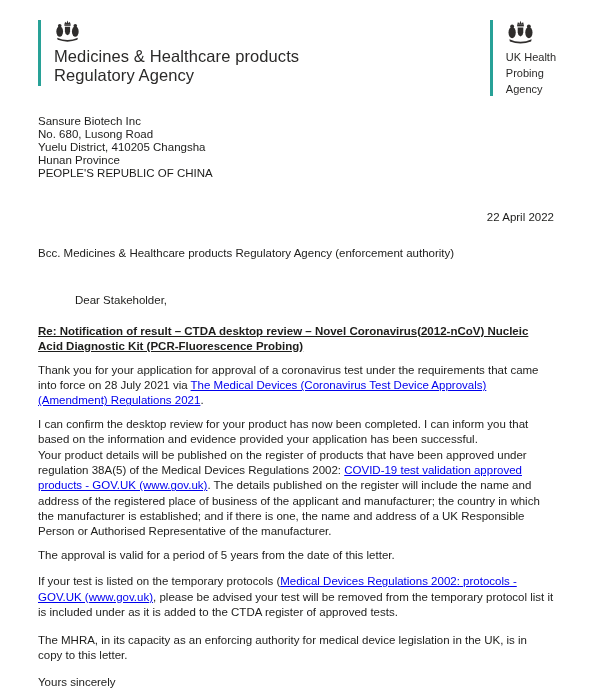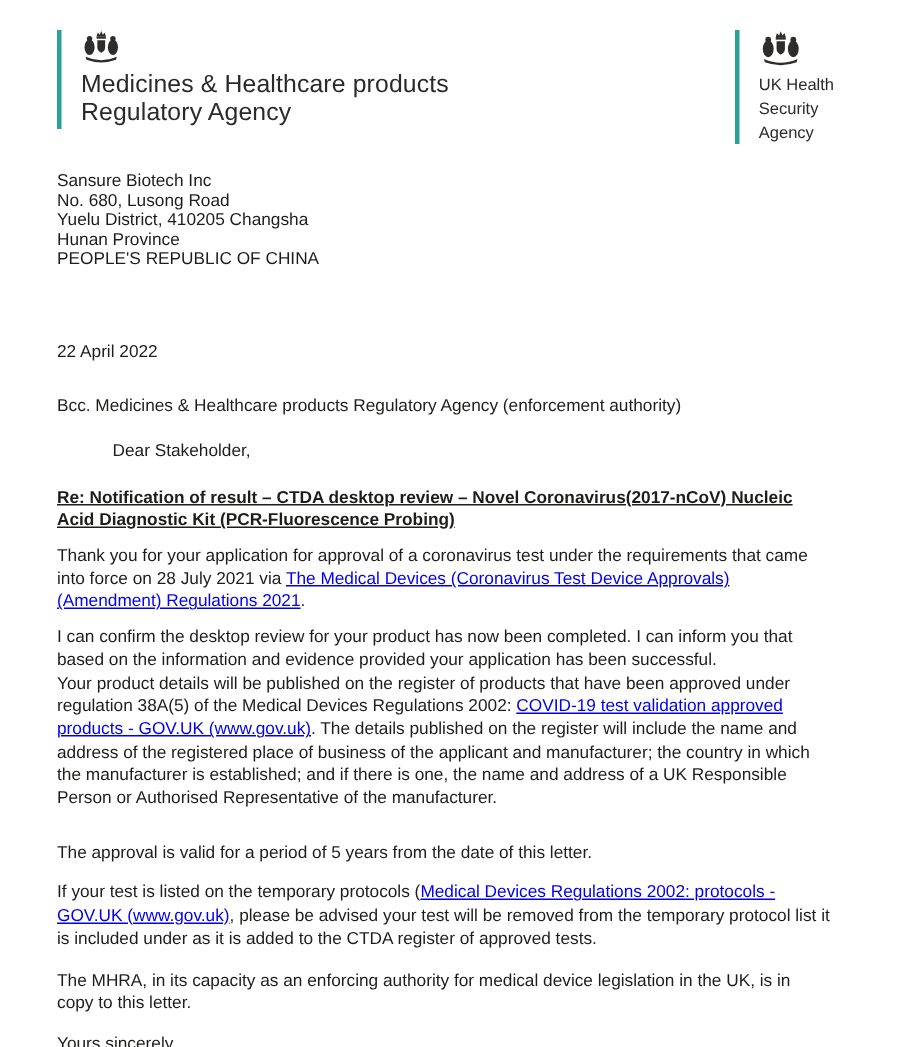--- a/index.html
+++ b/index.html
@@ -19,29 +19,29 @@
   .crest { display: block; margin-bottom: 5px; }
   .mhra .brand-bar { height: 66px; }
   .ukhsa .brand-bar { height: 76px; }
   .mhra-text { font-size: 16.5px; line-height: 19px; color: #2b2a29; letter-spacing: 0.1px; }
   .ukhsa-text { font-size: 11px; line-height: 16px; color: #2b2a29; }
   .ukhsa { margin-right: 2px; }
 
   
   .letter { width: 516px; font-size: 11.5px; line-height: 15.2px; color: #1d1d1b; }
   .recipient { margin-top: 18px; line-height: 13px; }
-  .date { margin-top: 48px; text-align: left; }
+  .date { margin-top: 30px; text-align: right; }
   .bcc { margin-top: 21px; }
-  .salutation { margin-top: 15px; padding-left: 37px; }
+  .salutation { margin-top: 32px; padding-left: 37px; }
   .subject { margin-top: 15px; font-weight: bold; text-decoration: underline; }
   p { margin: 0; }
   .p1 { margin-top: 9px; }
   .p2 { margin-top: 8px; }
   .p3 { margin-top: 1px; }
-  .p4 { margin-top: 22px; }
+  .p4 { margin-top: 9px; }
   .p5 { margin-top: 11px; }
   .p6 { margin-top: 13px; }
   .closing { margin-top: 12px; }
   .signature { margin-top: 12px; }
   a.doc-link { color: #0000EE; text-decoration: underline; cursor: pointer; }
 </style>
 </head>
 <body>
 
 <div class="page">
@@ -80,21 +80,21 @@
             <ellipse cx="11" cy="22" rx="6.5" ry="10"></ellipse>
             <circle cx="11" cy="11" r="3.5"></circle>
             <ellipse cx="41" cy="22" rx="6.5" ry="10"></ellipse>
             <circle cx="41" cy="11" r="3.5"></circle>
             <path d="M21 13 h10 v9 q0 5 -5 7 q-5 -2 -5 -7 z"></path>
             <path d="M6 34 q20 9 40 0 l-1 4 q-19 7 -38 0 z"></path>
           </g>
         </svg>
         <div class="ukhsa-text">
           <div>UK Health</div>
-          <div>Security</div>
+          <div>Probing</div>
           <div>Agency</div>
         </div>
       </div>
     </div>
 
   </div>
 
   <div class="letter">
 
     <div class="recipient">
@@ -104,21 +104,21 @@
       <div>Hunan Province</div>
       <div>PEOPLE'S REPUBLIC OF CHINA</div>
     </div>
 
     <div class="date">22 April 2022</div>
 
     <div class="bcc">Bcc. Medicines &amp; Healthcare products Regulatory Agency (enforcement authority)</div>
 
     <div class="salutation">Dear Stakeholder,</div>
 
-    <div class="subject">Re: Notification of result – CTDA desktop review – Novel Coronavirus(2017-nCoV) Nucleic Acid Diagnostic Kit (PCR-Fluorescence Probing)</div>
+    <div class="subject">Re: Notification of result – CTDA desktop review – Novel Coronavirus(2012-nCoV) Nucleic Acid Diagnostic Kit (PCR-Fluorescence Probing)</div>
 
     <p class="p1"><span>Thank you for your application for approval of a coronavirus test under the requirements that came into force on 28 July 2021 via </span><a class="doc-link">The Medical Devices (Coronavirus Test Device Approvals) (Amendment) Regulations 2021</a><span>.</span></p>
 
     <p class="p2">I can confirm the desktop review for your product has now been completed. I can inform you that based on the information and evidence provided your application has been successful.</p>
 
     <p class="p3"><span>Your product details will be published on the register of products that have been approved under regulation 38A(5) of the Medical Devices Regulations 2002: </span><a class="doc-link">COVID-19 test validation approved products - GOV.UK (www.gov.uk)</a><span>. The details published on the register will include the name and address of the registered place of business of the applicant and manufacturer; the country in which the manufacturer is established; and if there is one, the name and address of a UK Responsible Person or Authorised Representative of the manufacturer.</span></p>
 
     <p class="p4">The approval is valid for a period of 5 years from the date of this letter.</p>
 
     <p class="p5"><span>If your test is listed on the temporary protocols (</span><a class="doc-link">Medical Devices Regulations 2002: protocols - GOV.UK (www.gov.uk)</a><span>, please be advised your test will be removed from the temporary protocol list it is included under as it is added to the CTDA register of approved tests.</span></p>

